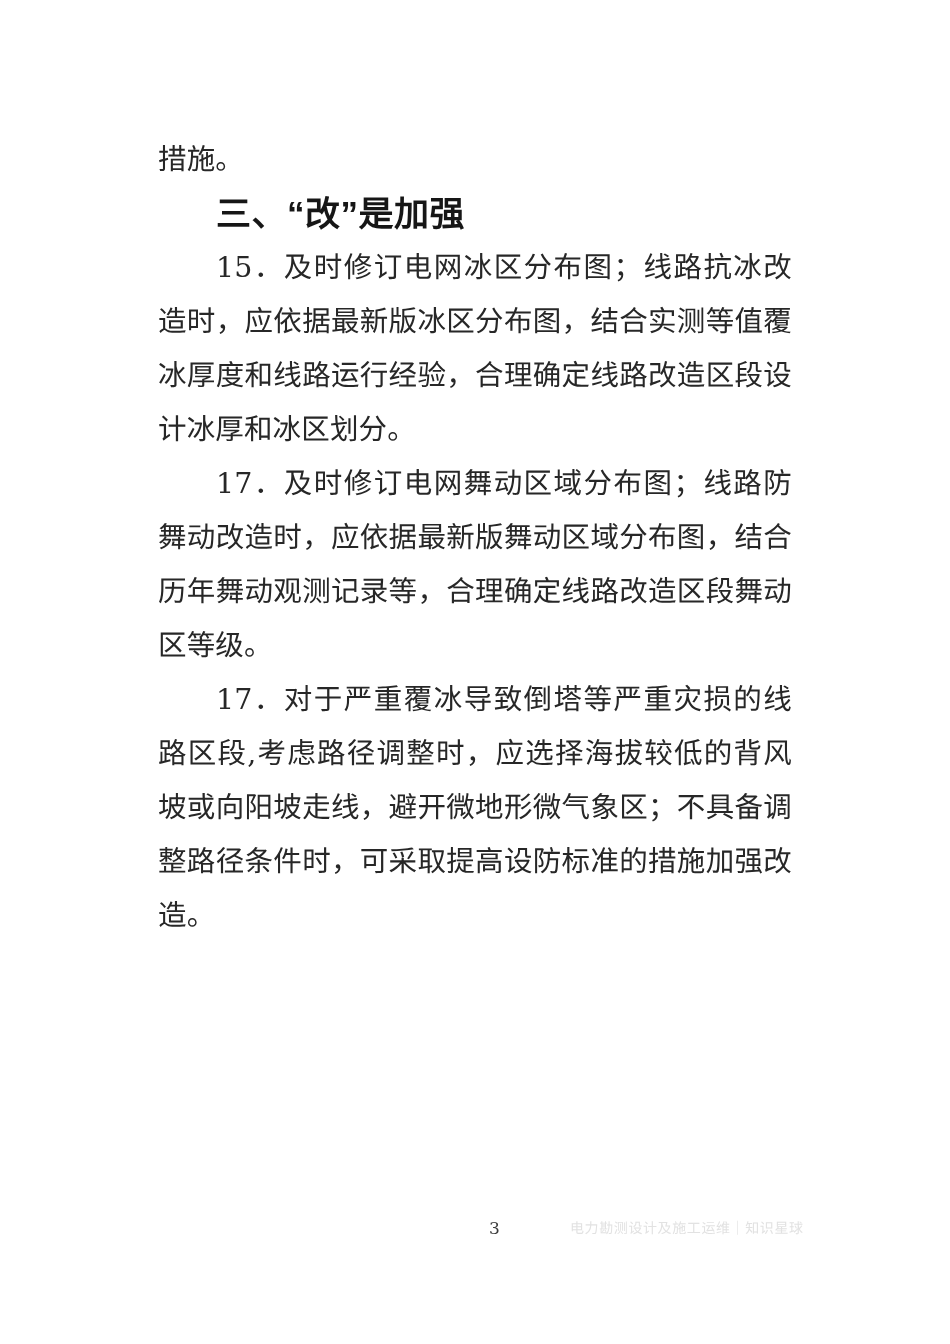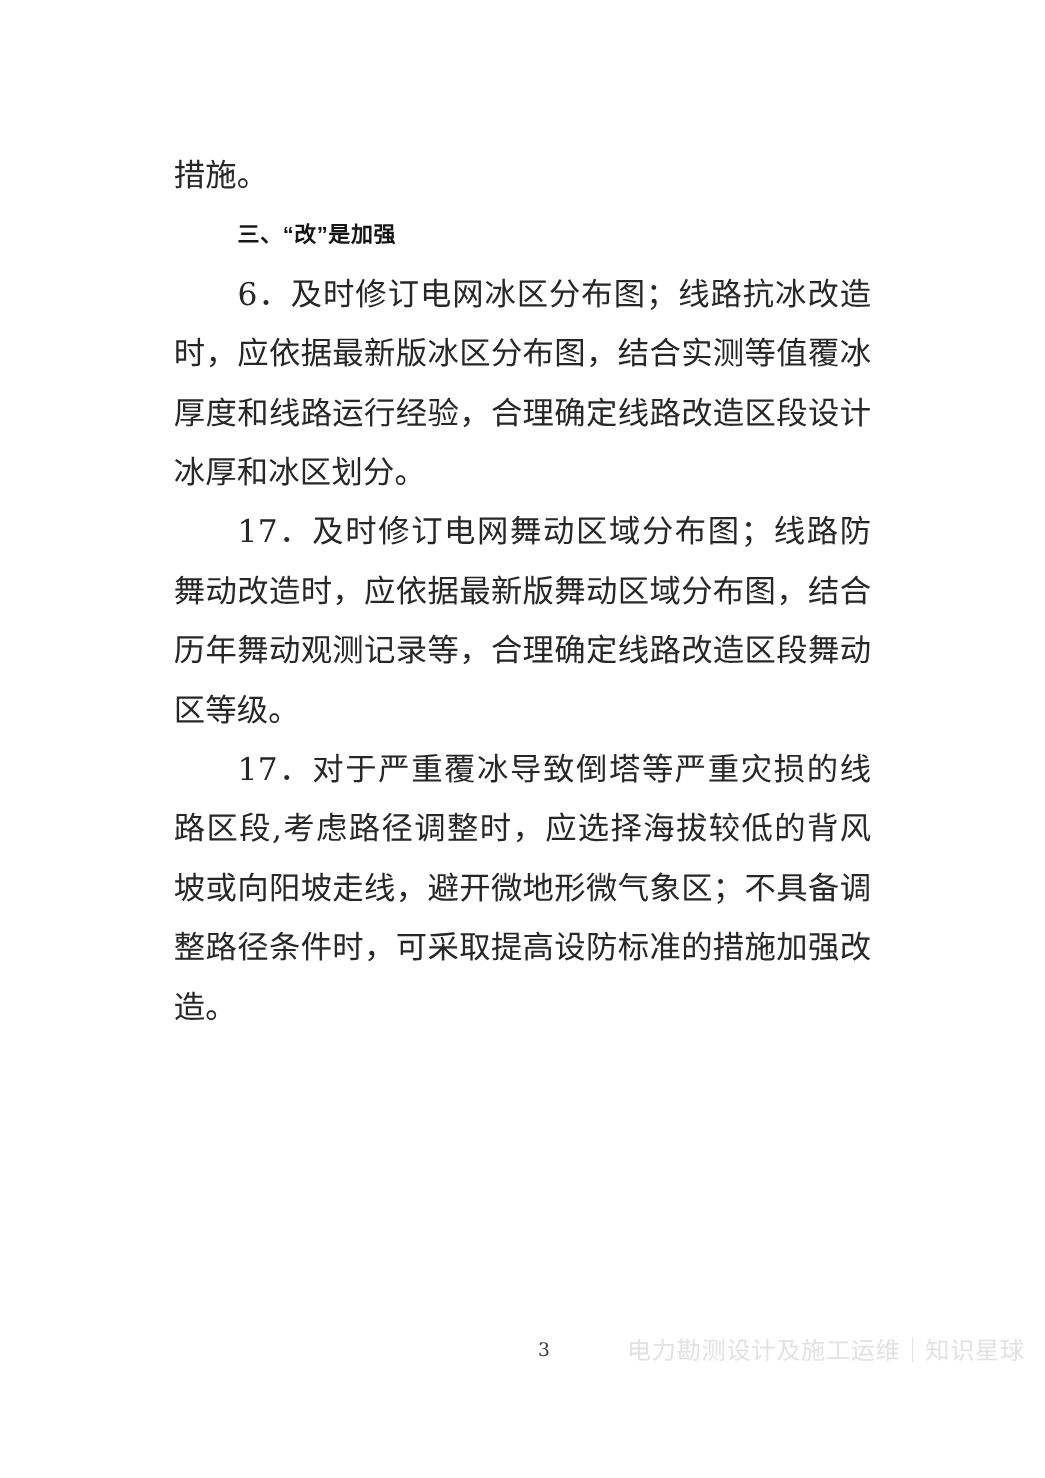--- a/index.html
+++ b/index.html
@@ -43,21 +43,21 @@
     text-indent: 58px;
   }
 
   .para.noindent {
     text-indent: 0;
   }
 
   
   .heading {
     font-family: "Liberation Sans", "DejaVu Sans", sans-serif;
-    font-size: 20px;
+    font-size: 35px;
     line-height: 54px;
     font-weight: bold;
     color: #161616;
     margin: 0;
     text-indent: 58px;
     letter-spacing: 0.5px;
   }
 
   .footer {
     position: absolute;
@@ -75,21 +75,21 @@
     font-size: 17px;
     line-height: 24px;
     color: #3a3a3a;
   }
 
   .watermark {
     position: absolute;
     left: 570px;
     top: 0;
     font-family: "Liberation Sans", "DejaVu Sans", sans-serif;
-    font-size: 22px;
+    font-size: 14px;
     line-height: 24px;
     color: #e2e2e2;
     letter-spacing: 0.6px;
     white-space: nowrap;
     user-select: none;
   }
 </style>
 </head>
 <body>
 
@@ -97,21 +97,21 @@
 
   <div class="content">
 
     <p class="para noindent">措施。</p>
 
 
 
     <h2 class="heading">三、“改”是加强</h2>
 
 
-    <p class="para indent">6．及时修订电网冰区分布图；线路抗冰改造时，应依据最新版冰区分布图，结合实测等值覆冰厚度和线路运行经验，合理确定线路改造区段设计冰厚和冰区划分。</p>
+    <p class="para indent">15．及时修订电网冰区分布图；线路抗冰改造时，应依据最新版冰区分布图，结合实测等值覆冰厚度和线路运行经验，合理确定线路改造区段设计冰厚和冰区划分。</p>
 
     <p class="para indent">17．及时修订电网舞动区域分布图；线路防舞动改造时，应依据最新版舞动区域分布图，结合历年舞动观测记录等，合理确定线路改造区段舞动区等级。</p>
 
     <p class="para indent">17．对于严重覆冰导致倒塔等严重灾损的线路区段,考虑路径调整时，应选择海拔较低的背风坡或向阳坡走线，避开微地形微气象区；不具备调整路径条件时，可采取提高设防标准的措施加强改造。</p>
 
   </div>
 
   <div class="footer">
     <div class="page-number">3</div>
     <div class="watermark">电力勘测设计及施工运维｜知识星球</div>

